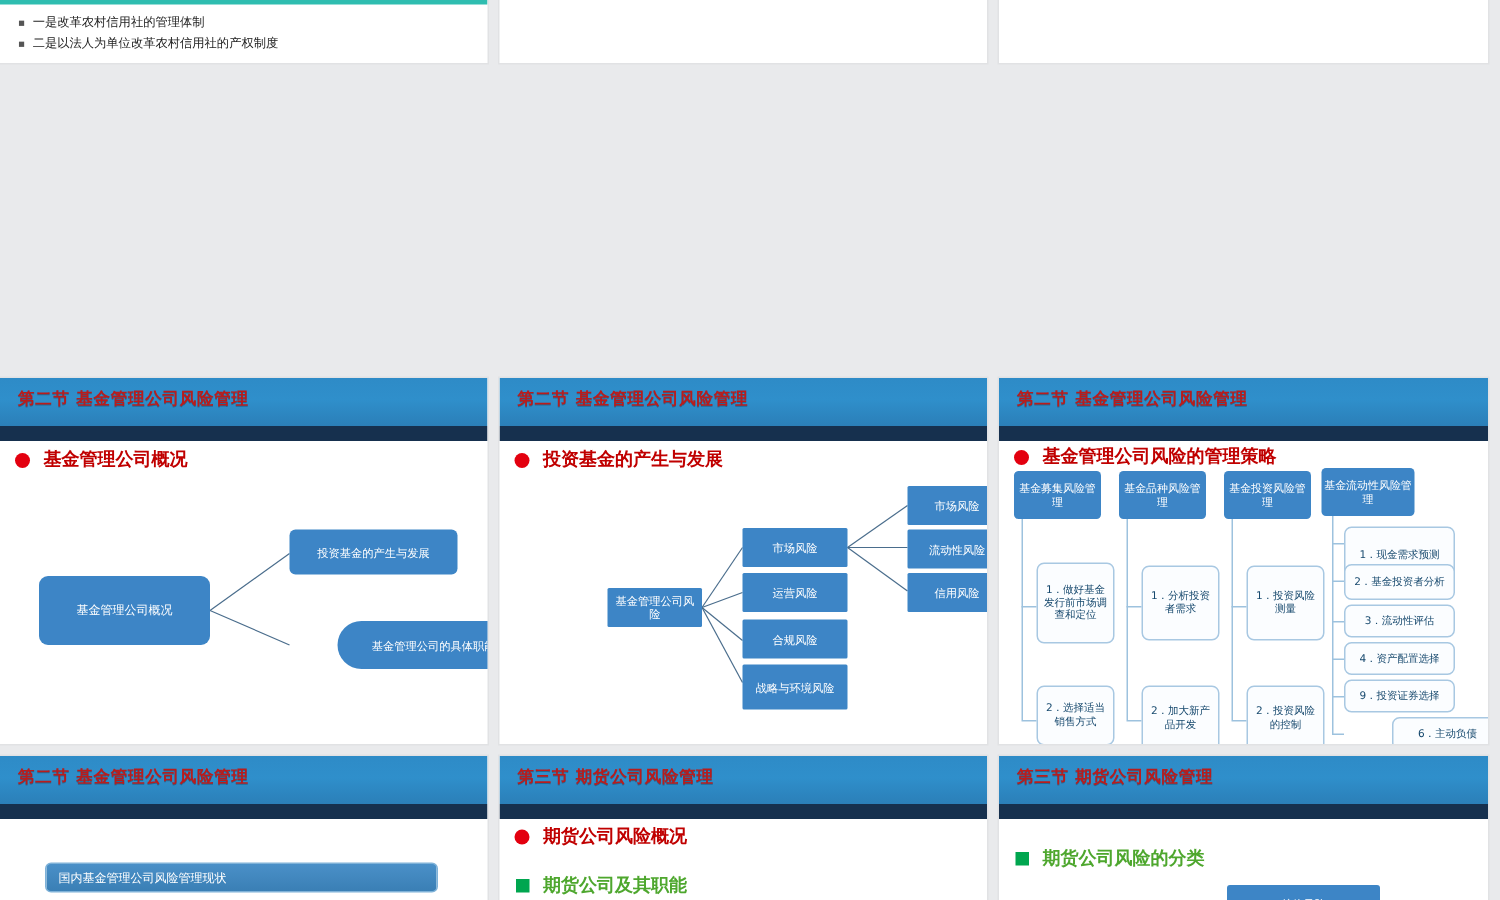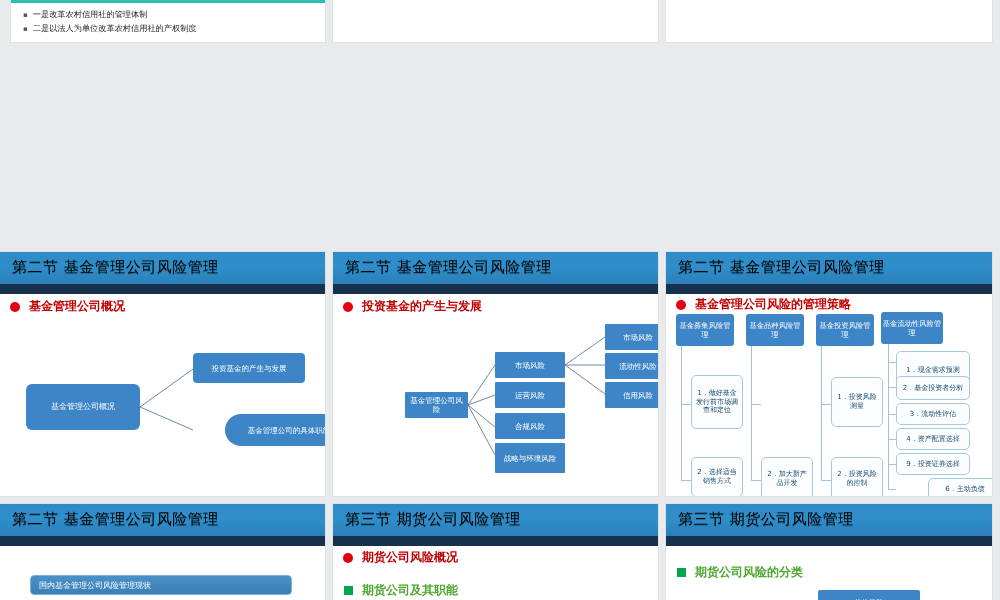--- a/index.html
+++ b/index.html
@@ -33,21 +33,21 @@
     height: 32px;
     background: linear-gradient(180deg,#2e8bc7 0%, #2f8fcb 45%, #2b7fb8 100%);
   }
   .hdr-under {
     position: absolute; left: 0; right: 0; top: 32px;
     height: 10px;
     background: #16304e;
   }
   .hdr-title {
     position: absolute; left: 12px; top: 6px;
-    font-size: 15px; font-weight: normal; color: #000000;
+    font-size: 11px; font-weight: bold; color: #b91c1c;
     letter-spacing: .5px; white-space: nowrap;
     text-shadow: 0 1px 0 rgba(0,0,0,.25);
   }
   .hdr-teal { background: #2fbdb0; }
 
   
   .heading { position:absolute; display:flex; align-items:center; gap:9px; }
   .dot-red { width:10px; height:10px; border-radius:50%; background:#e3000f; flex:none; }
   .sq-green { width:9px; height:9px; background:#00a64f; flex:none; }
   .h-red { font-size:12px; font-weight:bold; color:#c00000; white-space:nowrap; }
@@ -90,21 +90,21 @@
   
   .top-lines { position:absolute; left:12px; top:8px; font-size:8.2px; color:#222; line-height:1.7; }
   .top-lines div { white-space:nowrap; }
   .top-lines .bu { color:#555; margin-right:5px; font-size:7px; }
 </style>
 </head>
 <body>
 
 <div class="grid">
 
-  <div class="cell c0" style="height:50px;margin-left:11px;">
+  <div class="cell c0" style="height:50px;">
     <div class="slide">
       <div class="hdr hdr-teal" style="height:5px;top:-2px;">
         
       </div>
       <div class="top-lines">
         <div><span class="bu">▪</span><span>一是改革农村信用社的管理体制</span></div>
         <div><span class="bu">▪</span><span>二是以法人为单位改革农村信用社的产权制度</span></div>
       </div>
     </div>
   </div>
@@ -216,20 +216,23 @@
       <div class="scard" style="left:25px; top:205px; width:52px; height:40px;">
         <span>2．选择适当销售方式</span>
       </div>
 
       <div class="sline" style="left:85px; top:88px; width:1px; height:140px;"></div>
       <div class="sline" style="left:85px; top:152px; width:10px; height:1px;"></div>
       <div class="sline" style="left:85px; top:228px; width:10px; height:1px;"></div>
       <div class="scol-head" style="left:80px; top:62px; width:58px; height:32px;">
         <span>基金品种风险管理</span>
       </div>
+      <div class="scard" style="left:95px; top:125px; width:52px; height:50px;">
+        <span>1．分析投资者需求</span>
+      </div>
       <div class="scard" style="left:95px; top:205px; width:52px; height:44px;">
         <span>2．加大新产品开发</span>
       </div>
 
       <div class="sline" style="left:155px; top:88px; width:1px; height:140px;"></div>
       <div class="sline" style="left:155px; top:152px; width:10px; height:1px;"></div>
       <div class="sline" style="left:155px; top:228px; width:10px; height:1px;"></div>
       <div class="scol-head" style="left:150px; top:62px; width:58px; height:32px;">
         <span>基金投资风险管理</span>
       </div>

